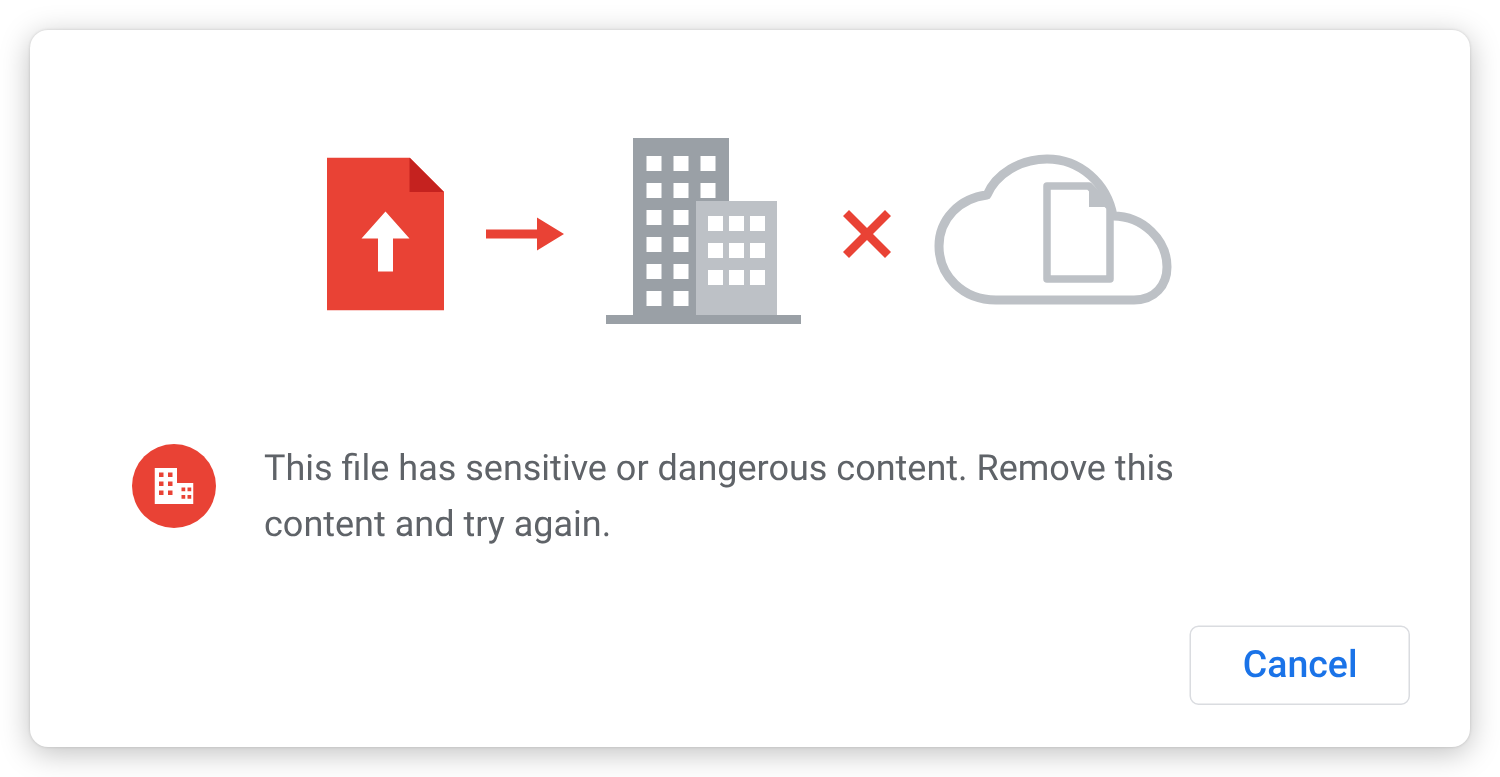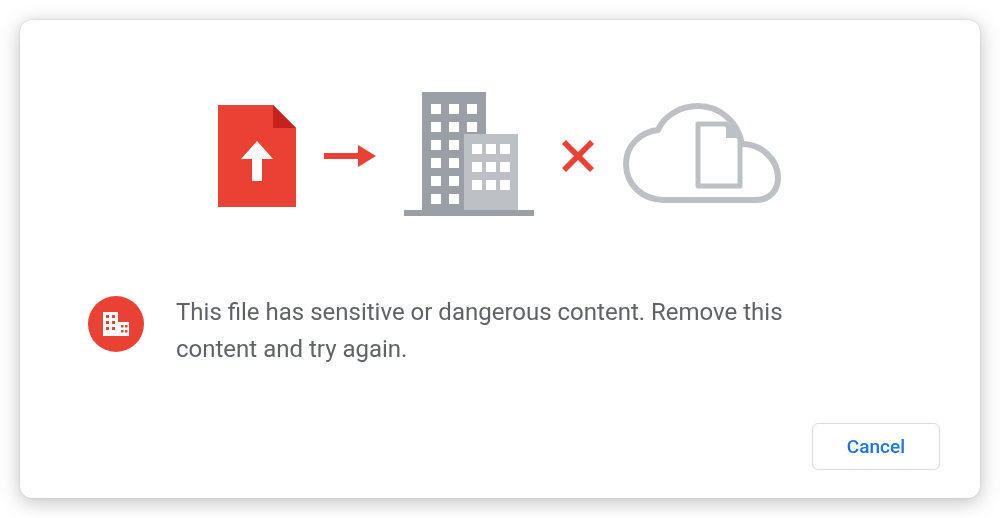--- a/index.html
+++ b/index.html
@@ -70,21 +70,21 @@
       bottom: 28px;
       right: 40px;
     }
     
     .btn {
       padding: 11px 34px;
       border: 1px solid #dadce0;
       border-radius: 6px;
       background: #fff;
       color: #1a73e8;
-      font-size: 19px;
+      font-size: 25px;
       font-weight: 500;
       font-family: inherit;
       cursor: pointer;
     }
   </style>
 </head>
 <body>
 
 <div class="dialog">
 

